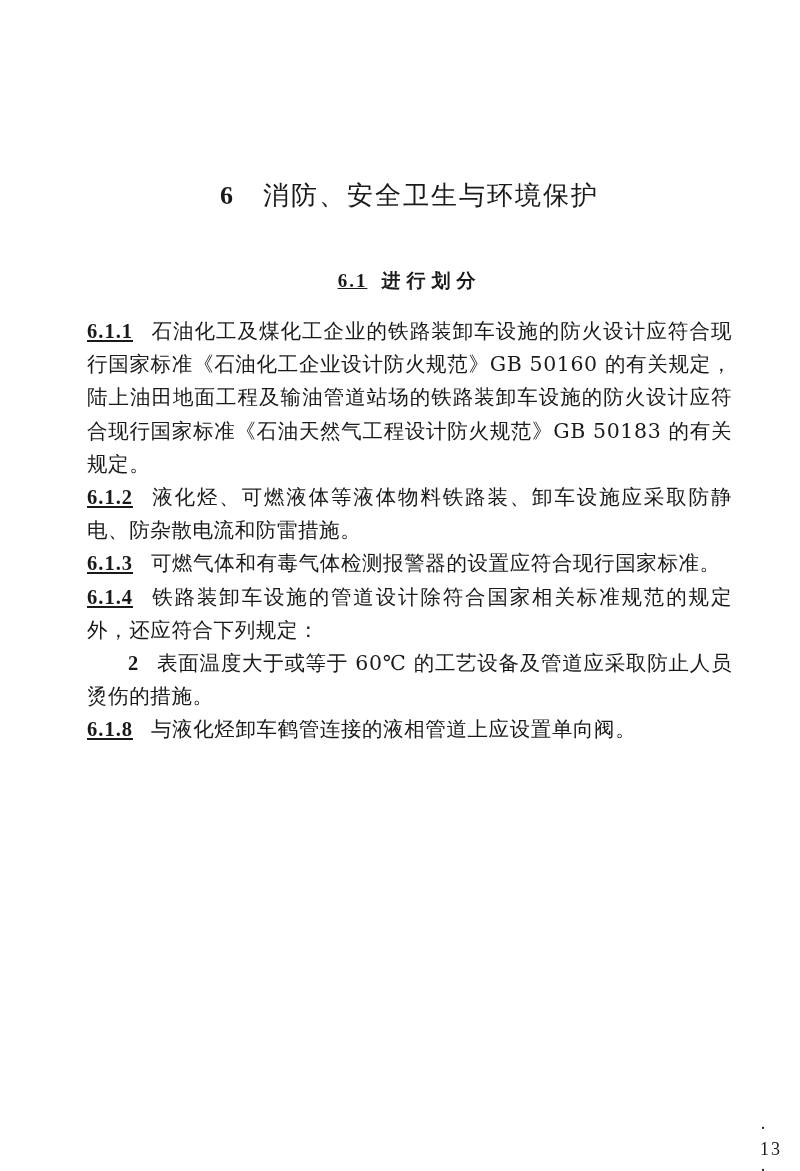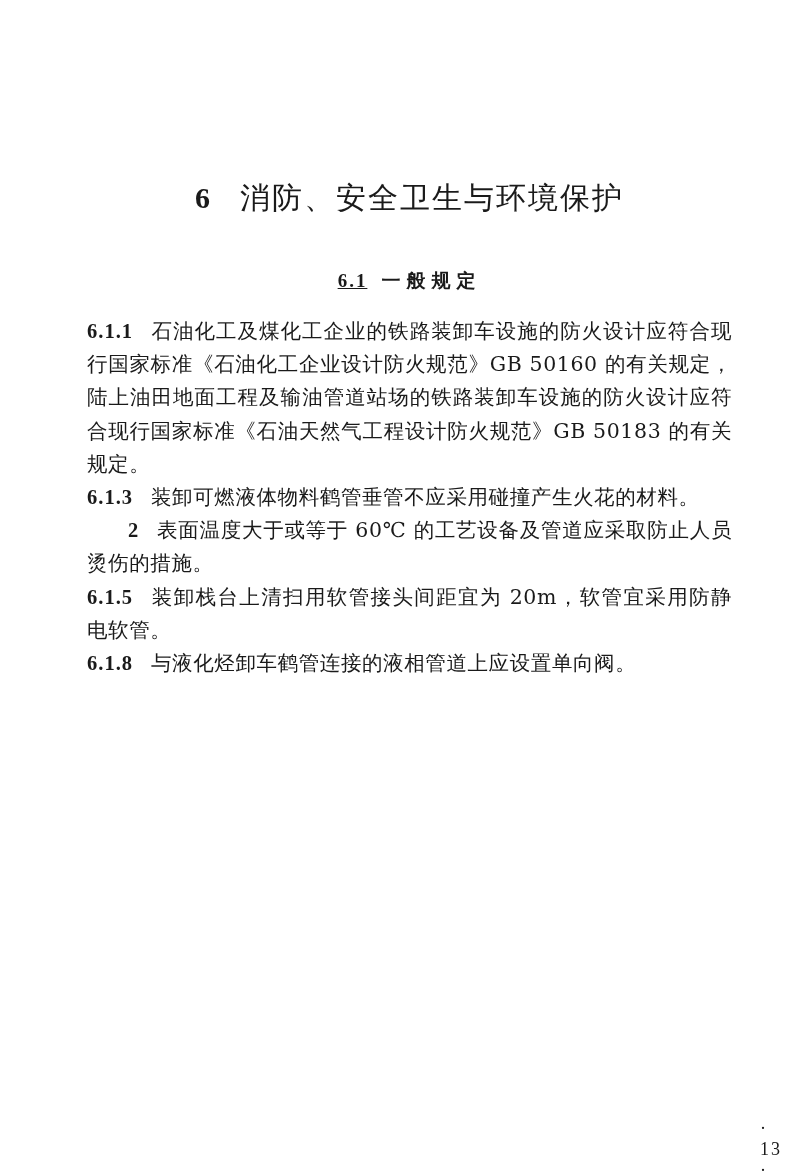--- a/index.html
+++ b/index.html
@@ -4,69 +4,72 @@
 <style>
   html, body { margin: 0; padding: 0; background: #ffffff; }
   body {
     width: 800px; height: 1171px; position: relative; overflow: hidden;
     font-family: "DejaVu Serif", "Liberation Serif", serif;
     color: #1a1a1a;
   }
   .page { position: absolute; left: 87px; top: 0; width: 645px; }
   .chapter-title {
     position: absolute; left: 0; width: 645px; top: 178px;
-    text-align: center; font-size: 30px; letter-spacing: 2px;
+    text-align: center; font-size: 26px; letter-spacing: 2px;
   }
   .chapter-num { font-weight: bold; margin-right: 28px; font-family: "Liberation Serif", serif; }
   .section-title {
     position: absolute; left: 0; width: 645px; top: 268px;
     text-align: center; font-size: 19px; font-weight: bold; letter-spacing: 6px;
   }
   .section-num { font-family: "Liberation Serif", serif; margin-right: 14px; letter-spacing: 2px; text-decoration: underline; }
   .body { position: absolute; left: 0; top: 315px; width: 645px; }
   .para {
     font-size: 20.5px; line-height: 33.2px; text-align: justify;
     text-align-last: left; letter-spacing: 0.6px; margin: 0;
   }
   .clause-num {
     font-family: "Liberation Serif", serif; font-weight: bold;
-    margin-right: 18px; letter-spacing: 1px;
+    margin-right: 18px; letter-spacing: 1px; text-decoration: underline;
   }
   .item { text-indent: 2em; }
   .item-num { font-family: "Liberation Serif", serif; font-weight: bold; margin-right: 18px; }
   .page-number {
     position: absolute; top: 1118px; left: 673px;
     font-family: "Liberation Serif", serif; font-size: 18px; letter-spacing: 2px;
   }
 </style>
 </head>
 <body>
 
 <div class="page">
 
   <div class="chapter-title">
     <span class="chapter-num">6</span><span>消防、安全卫生与环境保护</span>
   </div>
 
   <div class="section-title">
-    <span class="section-num">6.1</span><span>一般规定</span>
+    <span class="section-num">6.1</span><span>进行划分</span>
   </div>
 
   <div class="body">
     <p class="para">
       <span class="clause-num">6.1.1</span><span>石油化工及煤化工企业的铁路装卸车设施的防火设计应符合现行国家标准《石油化工企业设计防火规范》GB 50160 的有关规定，陆上油田地面工程及输油管道站场的铁路装卸车设施的防火设计应符合现行国家标准《石油天然气工程设计防火规范》GB 50183 的有关规定。</span>
     </p>
     <p class="para">
-      <span class="clause-num">6.1.3</span><span>装卸可燃液体物料鹤管垂管不应采用碰撞产生火花的材料。</span>
+      <span class="clause-num">6.1.2</span><span>液化烃、可燃液体等液体物料铁路装、卸车设施应采取防静电、防杂散电流和防雷措施。</span>
+    </p>
+    <p class="para">
+      <span class="clause-num">6.1.3</span><span>可燃气体和有毒气体检测报警器的设置应符合现行国家标准。</span>
+    </p>
+    <p class="para">
+      <span class="clause-num">6.1.4</span><span>铁路装卸车设施的管道设计除符合国家相关标准规范的规定外，还应符合下列规定：</span>
     </p>
     <p class="para item">
       <span class="item-num">2</span><span>表面温度大于或等于 60℃ 的工艺设备及管道应采取防止人员烫伤的措施。</span>
-    </p>
-    <p class="para">
-      <span class="clause-num">6.1.5</span><span>装卸栈台上清扫用软管接头间距宜为 20m，软管宜采用防静电软管。</span>
     </p>
     <p class="para">
       <span class="clause-num">6.1.8</span><span>与液化烃卸车鹤管连接的液相管道上应设置单向阀。</span>
     </p>
   </div>
 
   <div class="page-number">· 13 ·</div>
 </div>
 
 </body></html>

